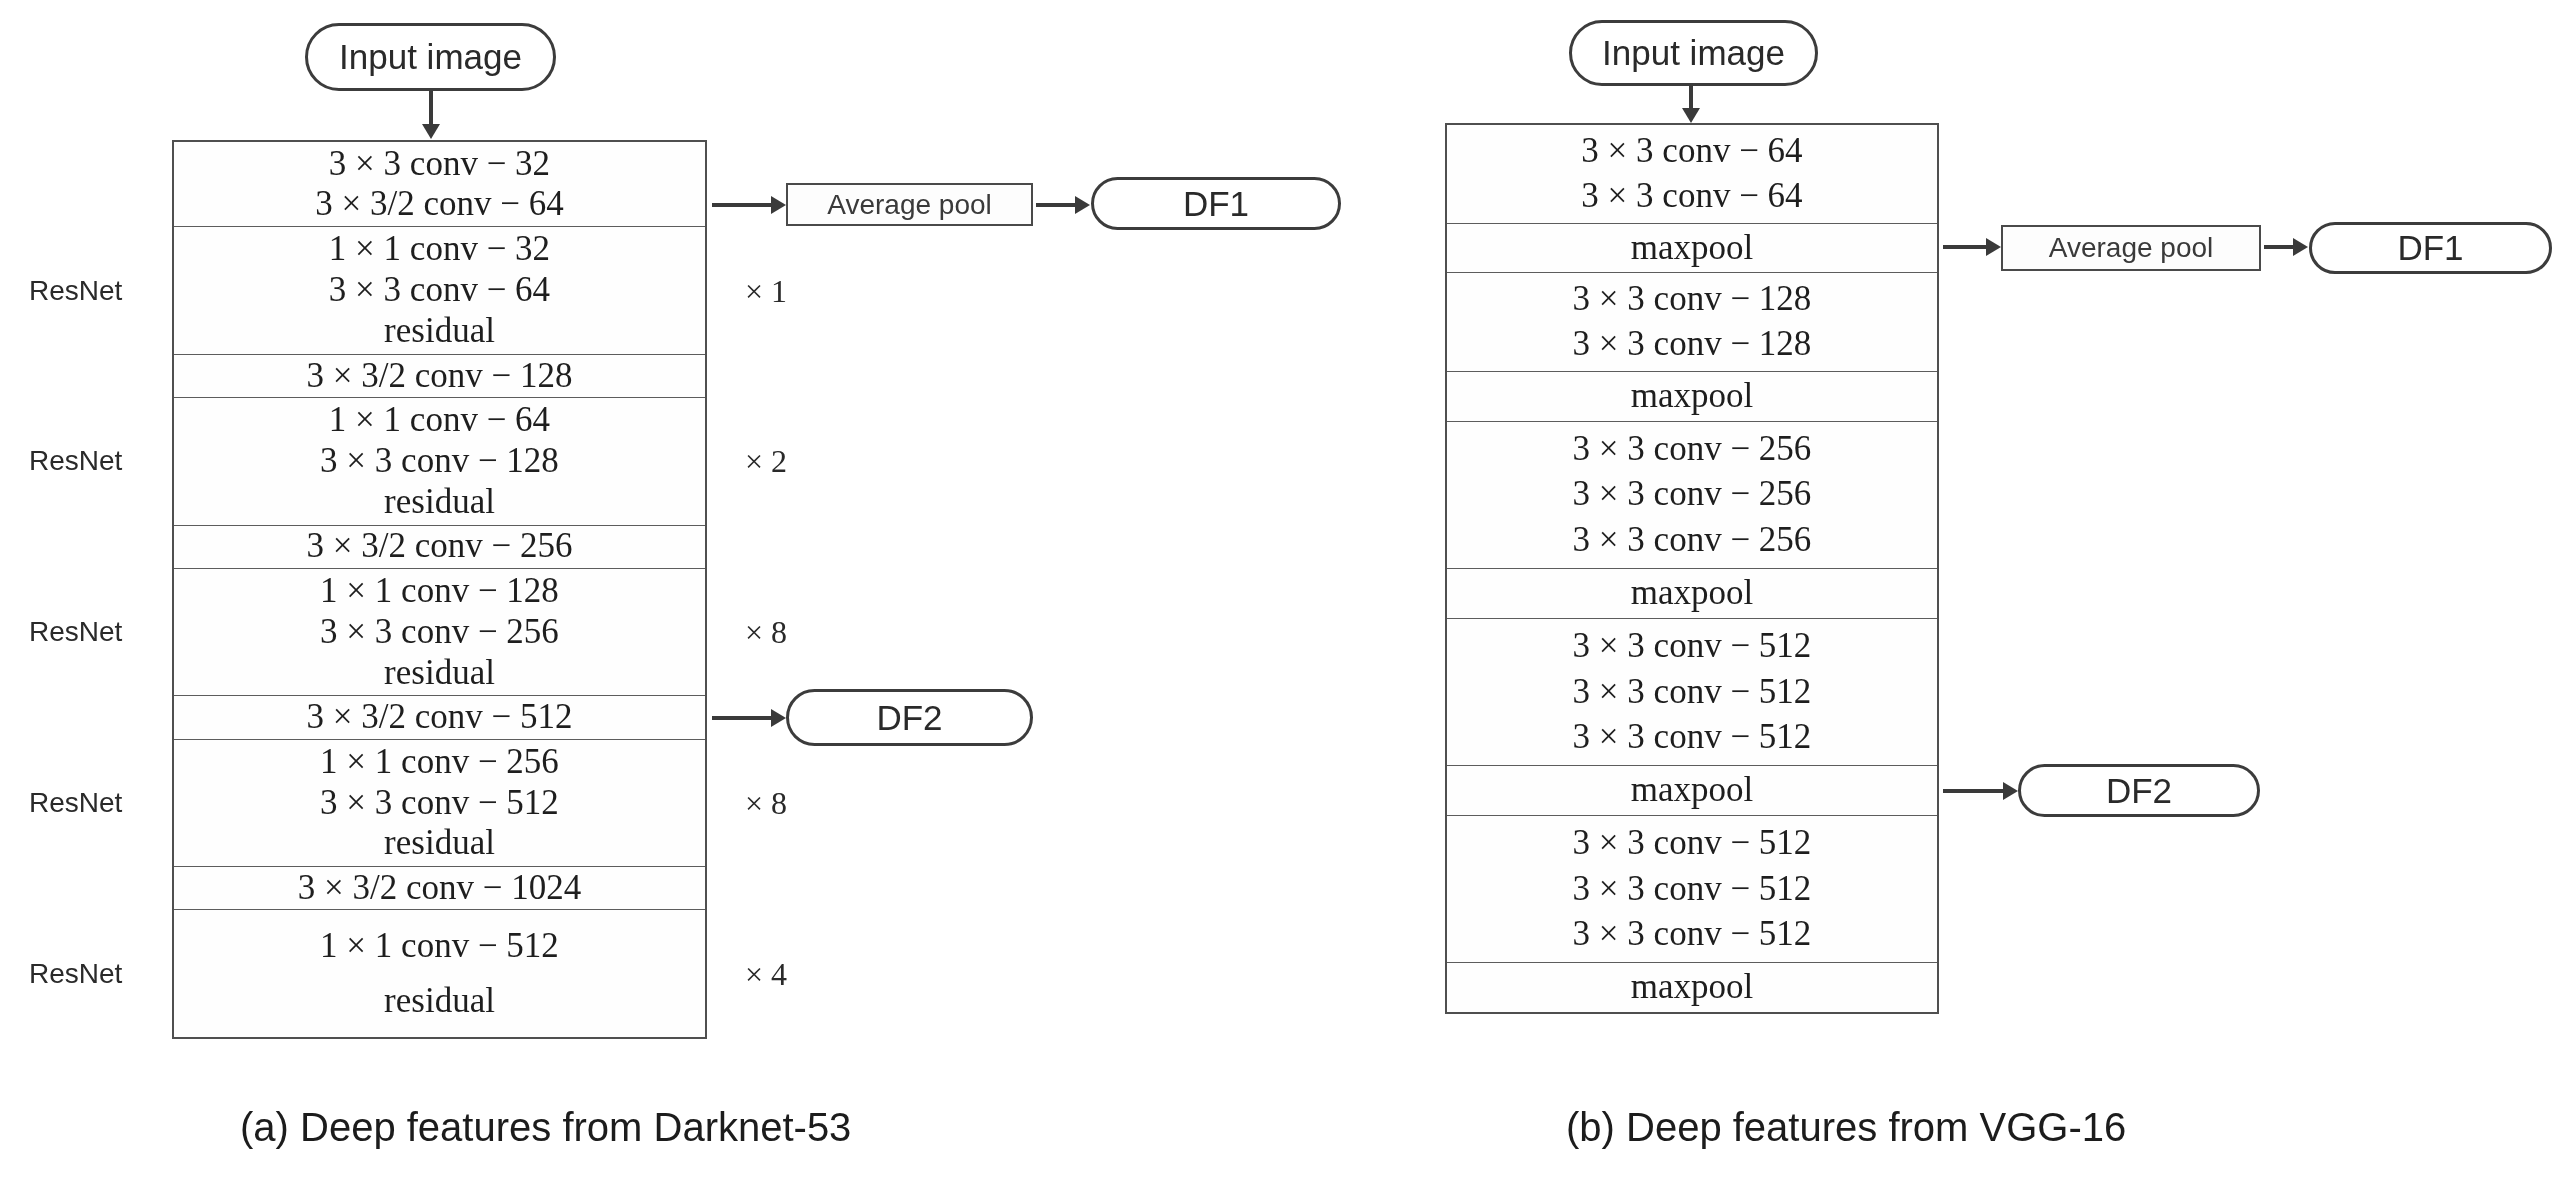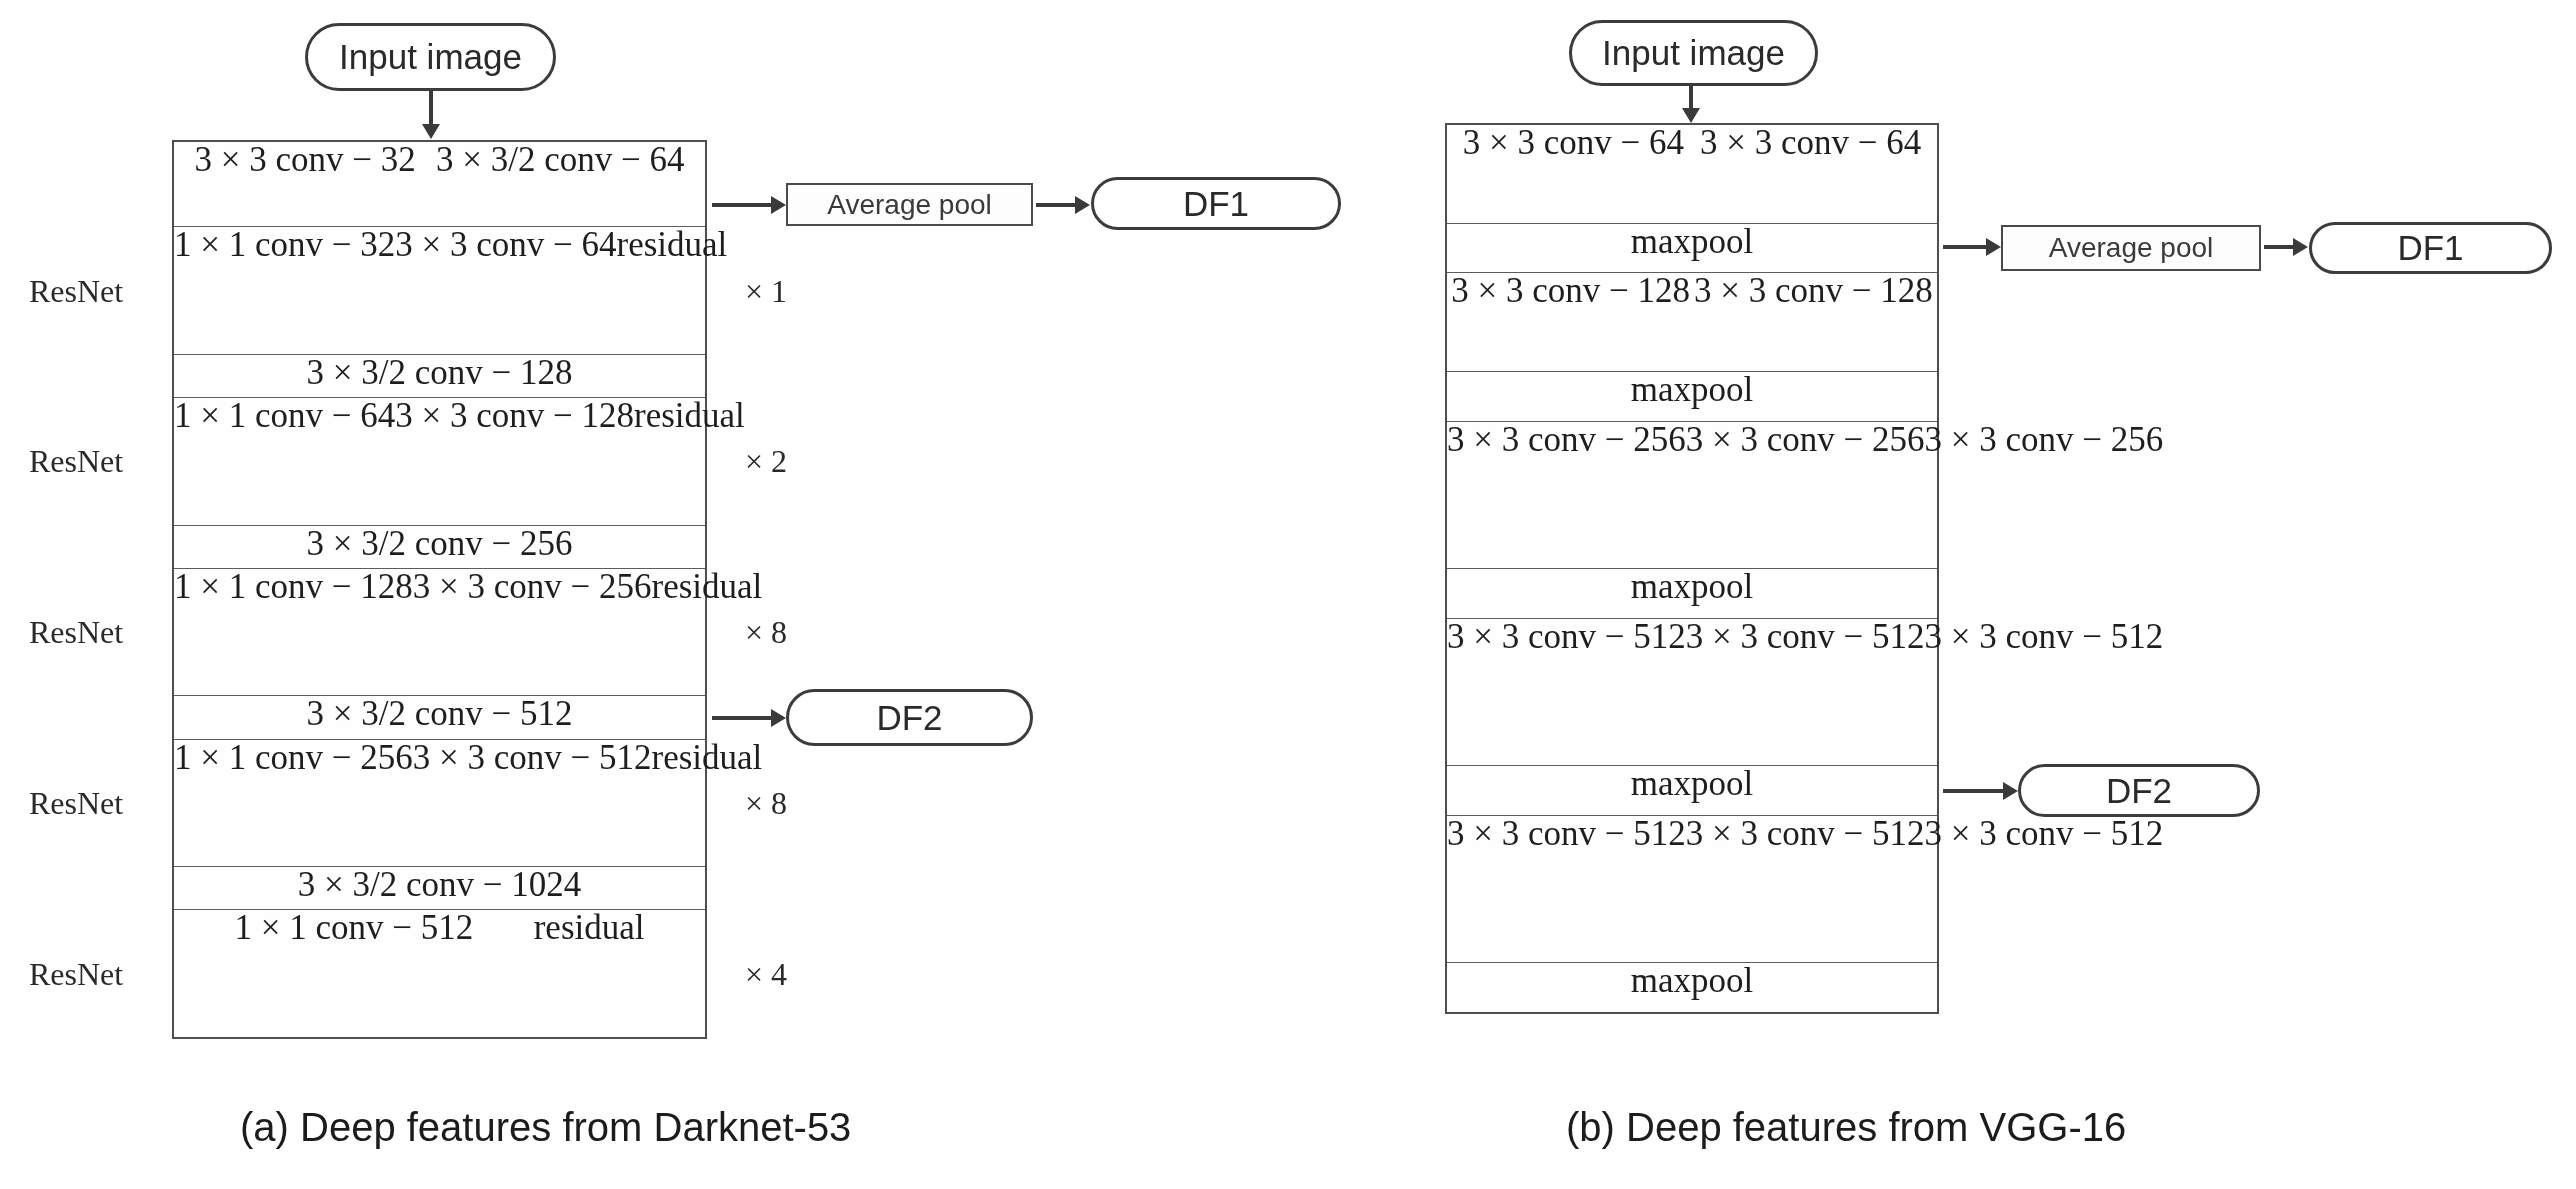--- a/index.html
+++ b/index.html
@@ -35,41 +35,41 @@
   
   .stack{
     position:absolute;
     display:flex;flex-direction:column;
     border:2.1px solid #4f4f4f;
     background:#fefefe;
     box-sizing:border-box;
   }
   .stack-row{
     position:relative;
-    display:flex;
+    display:flex;flex-direction:column;
     justify-content:space-evenly;
     border-bottom:1.4px solid #5c5c5c;
     box-sizing:border-box;
     flex-basis:0;
   }
   .stack-row:last-child{border-bottom:none;}
   .layer-line{
     text-align:center;
     font-family:"Liberation Serif", serif;
     font-size:35px;
     line-height:1.05;
     color:#1e1e1e;
     white-space:nowrap;
   }
   .side-label{
     position:absolute;
     left:-145px;top:50%;
     transform:translateY(-50%);
-    font-family:Liberation Serif, serif;
-    font-size:32px;
+    font-family:Liberation Sans, sans-serif;
+    font-size:28px;
     color:#2a2a2a;
     white-space:nowrap;
   }
   .mult-label{
     position:absolute;
     right:-82px;top:50%;
     transform:translateY(-50%);
     font-family:"Liberation Serif", serif;
     font-size:32px;
     color:#2a2a2a;

